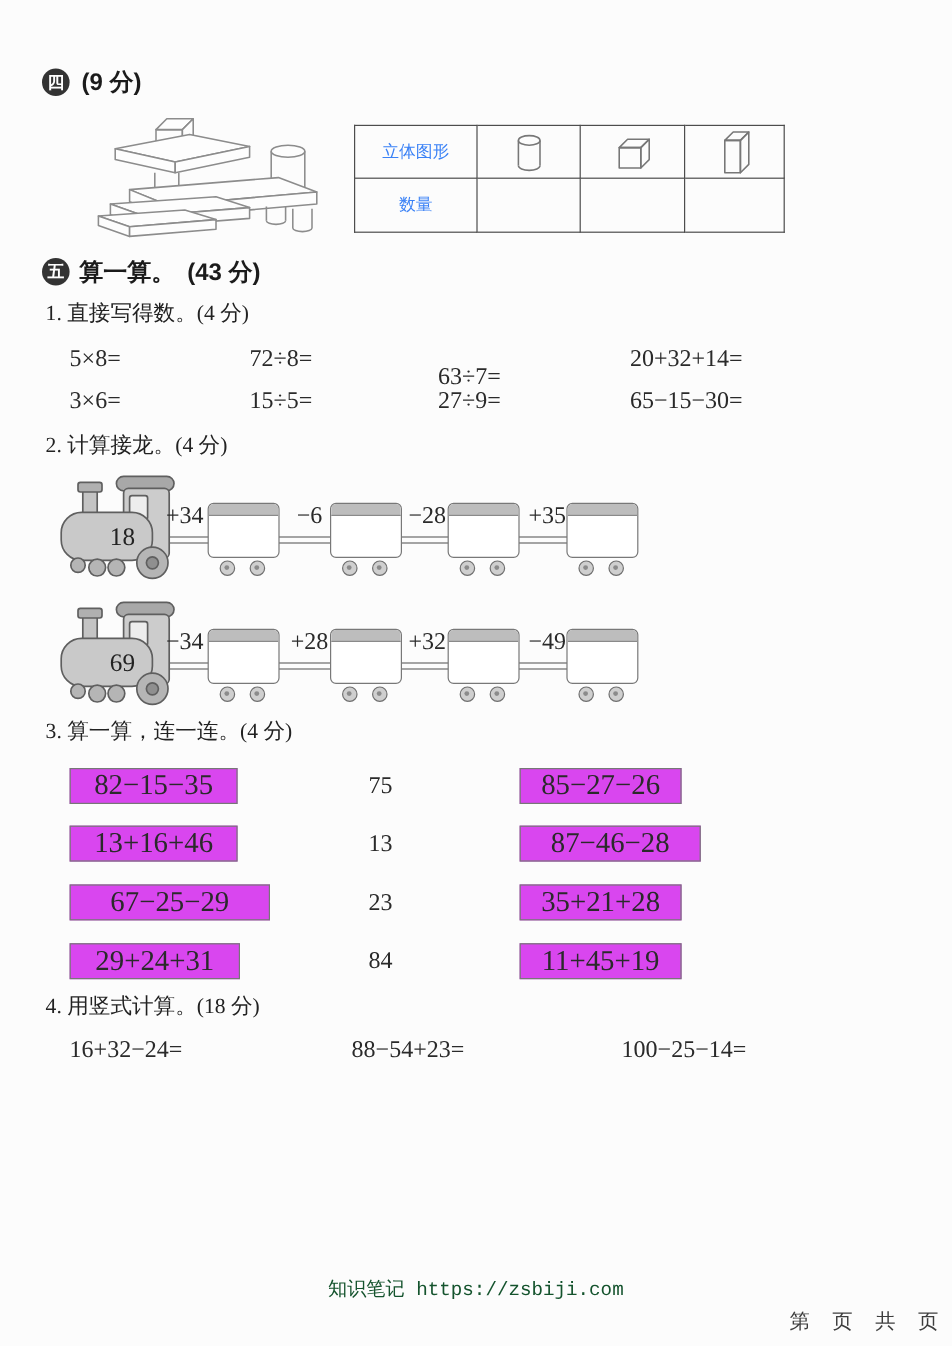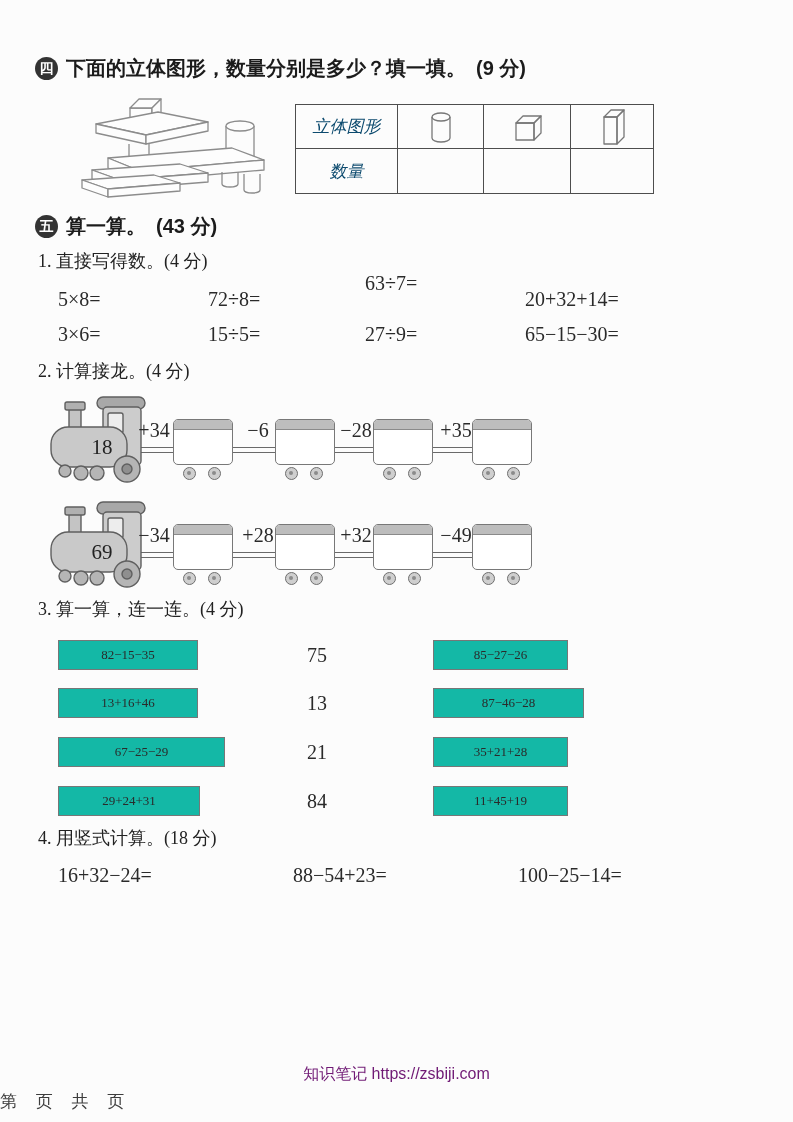--- a/index.html
+++ b/index.html
@@ -26,21 +26,21 @@
     font-size:18px;color:#222;white-space:nowrap;
   }
   .eq{
     position:absolute;font-family:"Liberation Serif", serif;
     font-size:20px;color:#2a2a2a;white-space:nowrap;
   }
   
   .shape-table{position:absolute;left:295px;top:104px;border-collapse:collapse;}
   .shape-table td{
     border:1.3px solid #4d4d4d;text-align:center;vertical-align:middle;
-    font-family:"Liberation Serif", serif;font-size:17px;color:#0c4a6e;padding:0;font-style:italic;
+    font-family:"Liberation Serif", serif;font-size:14px;color:#3b82f6;padding:0;
   }
   
   .train{position:absolute;left:45px;width:545px;height:102px;}
   .coupler{
     position:absolute;left:86px;right:60px;top:56px;height:4px;
     border-top:1.3px solid #6a6a6a;border-bottom:1.3px solid #6a6a6a;
   }
   .wagon{position:absolute;top:28px;width:60px;height:66px;}
   .wbody{
     box-sizing:border-box;height:46px;background:#fff;
@@ -62,45 +62,44 @@
   }
   .loco{position:absolute;left:0;top:0;}
   .loco-num{
     position:absolute;left:36px;top:44px;width:42px;text-align:center;
     font-size:21px;font-family:"Liberation Serif", serif;color:#222;
   }
   
   .mbox{
     position:absolute;height:30px;box-sizing:border-box;border:1.2px solid #777;
     display:flex;align-items:center;justify-content:center;
-    font-family:"Liberation Serif", serif;font-size:13px;color:#2a2a2a;background:#14b8a6;
+    font-family:"Liberation Serif", serif;font-size:24px;color:#2a2a2a;background:#d946ef;
   }
   .mnum{
     position:absolute;width:60px;line-height:30px;text-align:center;
     font-family:"Liberation Serif", serif;font-size:20px;color:#2a2a2a;
   }
   
   .footer-site{
     position:absolute;left:0;right:0;top:1064px;text-align:center;
-    font-family:Liberation Sans, sans-serif;font-size:16px;color:#701a75;
+    font-family:Liberation Mono, monospace;font-size:16px;color:#14532d;
   }
   .footer-page{
-    position:absolute;left:0;right:4px;top:1090px;text-align:left;
+    position:absolute;left:0;right:4px;top:1090px;text-align:right;
     font-family:"Liberation Sans", sans-serif;font-size:17px;color:#3d3d3d;
     letter-spacing:7px;
   }
   svg{display:block;}
   .icon-center{display:flex;align-items:center;justify-content:center;}
 </style>
 </head>
 <body>
 
 <div class="sec-head" style="left:35px;top:55px;">
   <span class="badge">四</span>
-  <span>下面的立体图形，数量分别是多少？填一填。</span>
   <span class="score">(9 分)</span>
 </div>
 
 <svg class="abs" style="left:58px;top:94px;" width="232" height="108" viewBox="0 0 232 108" fill="#fdfdfd" stroke="#8c8c8c" stroke-width="1.3" stroke-linejoin="round">
 
   <polygon points="72,14 94,14 94,34 72,34"></polygon>
   <polygon points="72,14 81,5 103,5 94,14"></polygon>
   <polygon points="94,14 103,5 103,25 94,34"></polygon>
 
   <polygon points="38,30 100,18 150,28 88,41"></polygon>
@@ -187,21 +186,21 @@
   <span class="badge">五</span>
   <span>算一算。</span>
   <span class="score">(43 分)</span>
 </div>
 
 <div class="sub-head" style="left:38px;top:249px;">
   <span>1. 直接写得数。</span><span>(4 分)</span>
 </div>
 <span class="eq" style="left:58px;top:288px;">5×8=</span>
 <span class="eq" style="left:208px;top:288px;">72÷8=</span>
-<span class="eq" style="left:365px;top:272px;">63÷7=</span>
+<span class="eq" style="left:365px;top:303px;">63÷7=</span>
 <span class="eq" style="left:525px;top:288px;">20+32+14=</span>
 <span class="eq" style="left:58px;top:323px;">3×6=</span>
 <span class="eq" style="left:208px;top:323px;">15÷5=</span>
 <span class="eq" style="left:365px;top:323px;">27÷9=</span>
 <span class="eq" style="left:525px;top:323px;">65−15−30=</span>
 
 <div class="sub-head" style="left:38px;top:359px;">
   <span>2. 计算接龙。</span><span>(4 分)</span>
 </div>
 
@@ -307,21 +306,21 @@
 
 <div class="sub-head" style="left:38px;top:597px;">
   <span>3. 算一算，连一连。</span><span>(4 分)</span>
 </div>
 <div class="mbox" style="left:58px;top:640px;width:140px;">82−15−35</div>
 <div class="mbox" style="left:58px;top:688px;width:140px;">13+16+46</div>
 <div class="mbox" style="left:58px;top:737px;width:167px;">67−25−29</div>
 <div class="mbox" style="left:58px;top:786px;width:142px;">29+24+31</div>
 <span class="mnum" style="left:287px;top:640px;">75</span>
 <span class="mnum" style="left:287px;top:688px;">13</span>
-<span class="mnum" style="left:287px;top:737px;">21</span>
+<span class="mnum" style="left:287px;top:737px;">23</span>
 <span class="mnum" style="left:287px;top:786px;">84</span>
 <div class="mbox" style="left:433px;top:640px;width:135px;">85−27−26</div>
 <div class="mbox" style="left:433px;top:688px;width:151px;">87−46−28</div>
 <div class="mbox" style="left:433px;top:737px;width:135px;">35+21+28</div>
 <div class="mbox" style="left:433px;top:786px;width:135px;">11+45+19</div>
 
 <div class="sub-head" style="left:38px;top:826px;">
   <span>4. 用竖式计算。</span><span>(18 分)</span>
 </div>
 <span class="eq" style="left:58px;top:864px;">16+32−24=</span>

